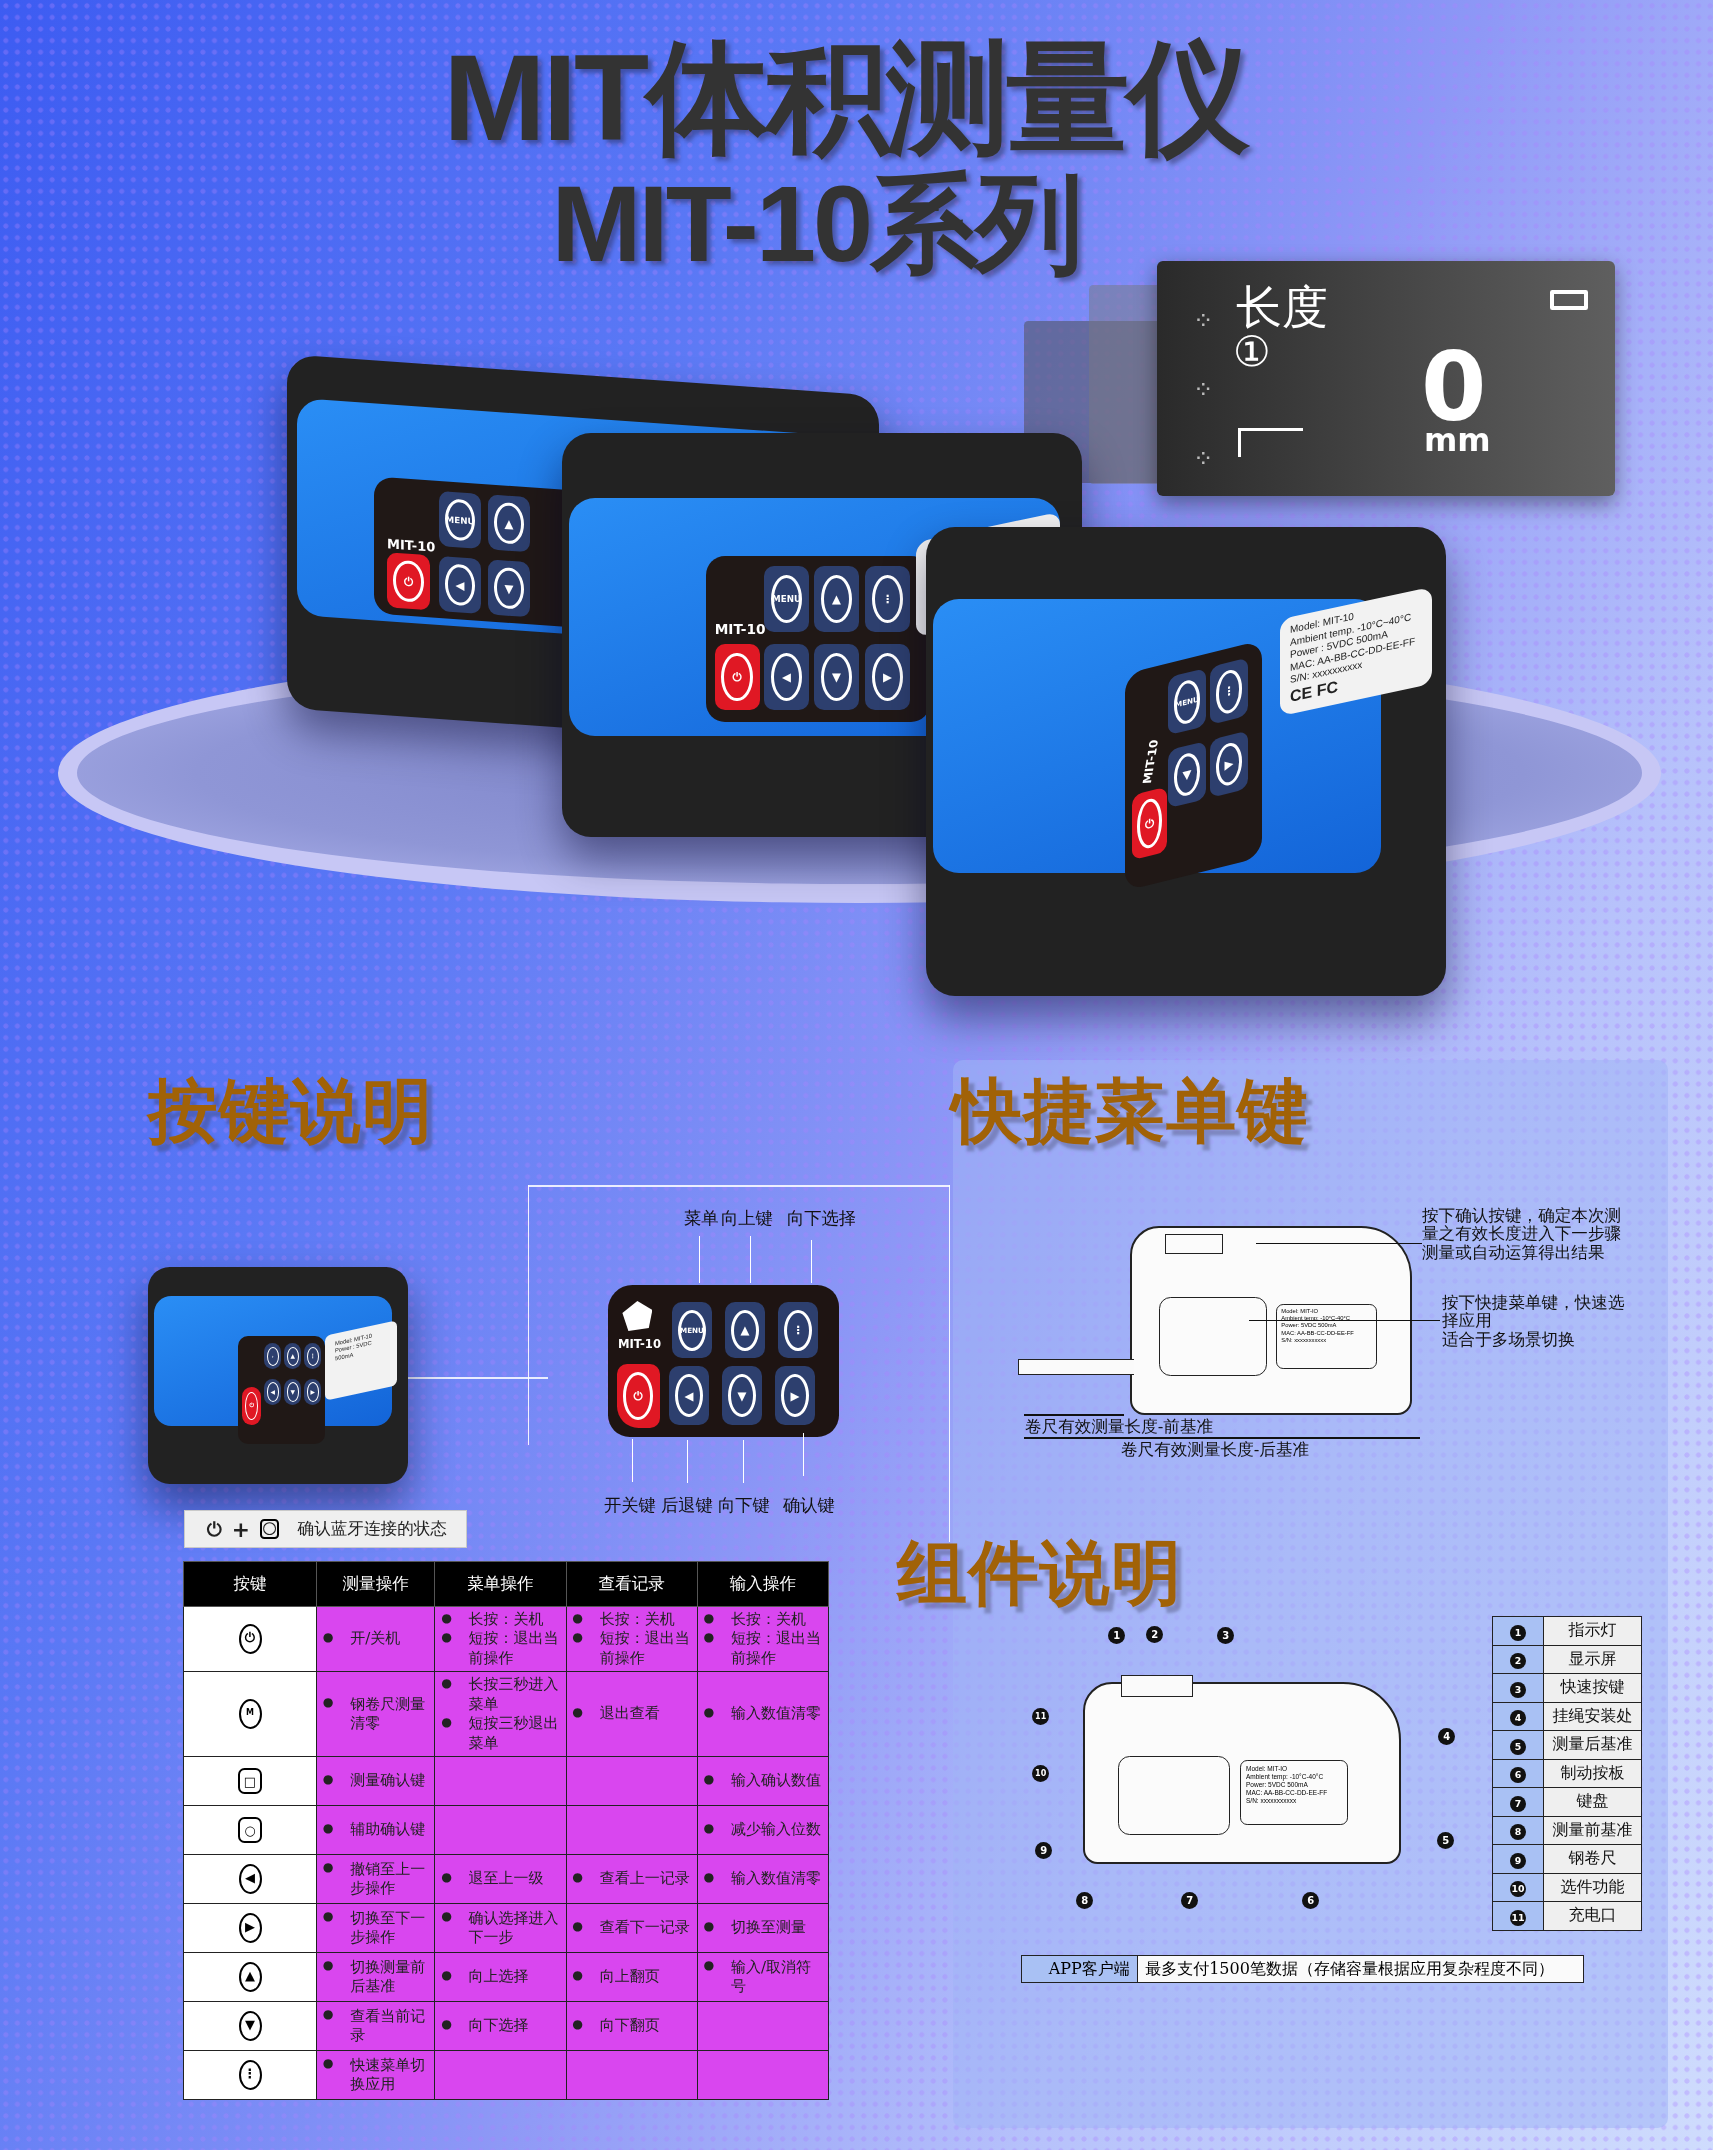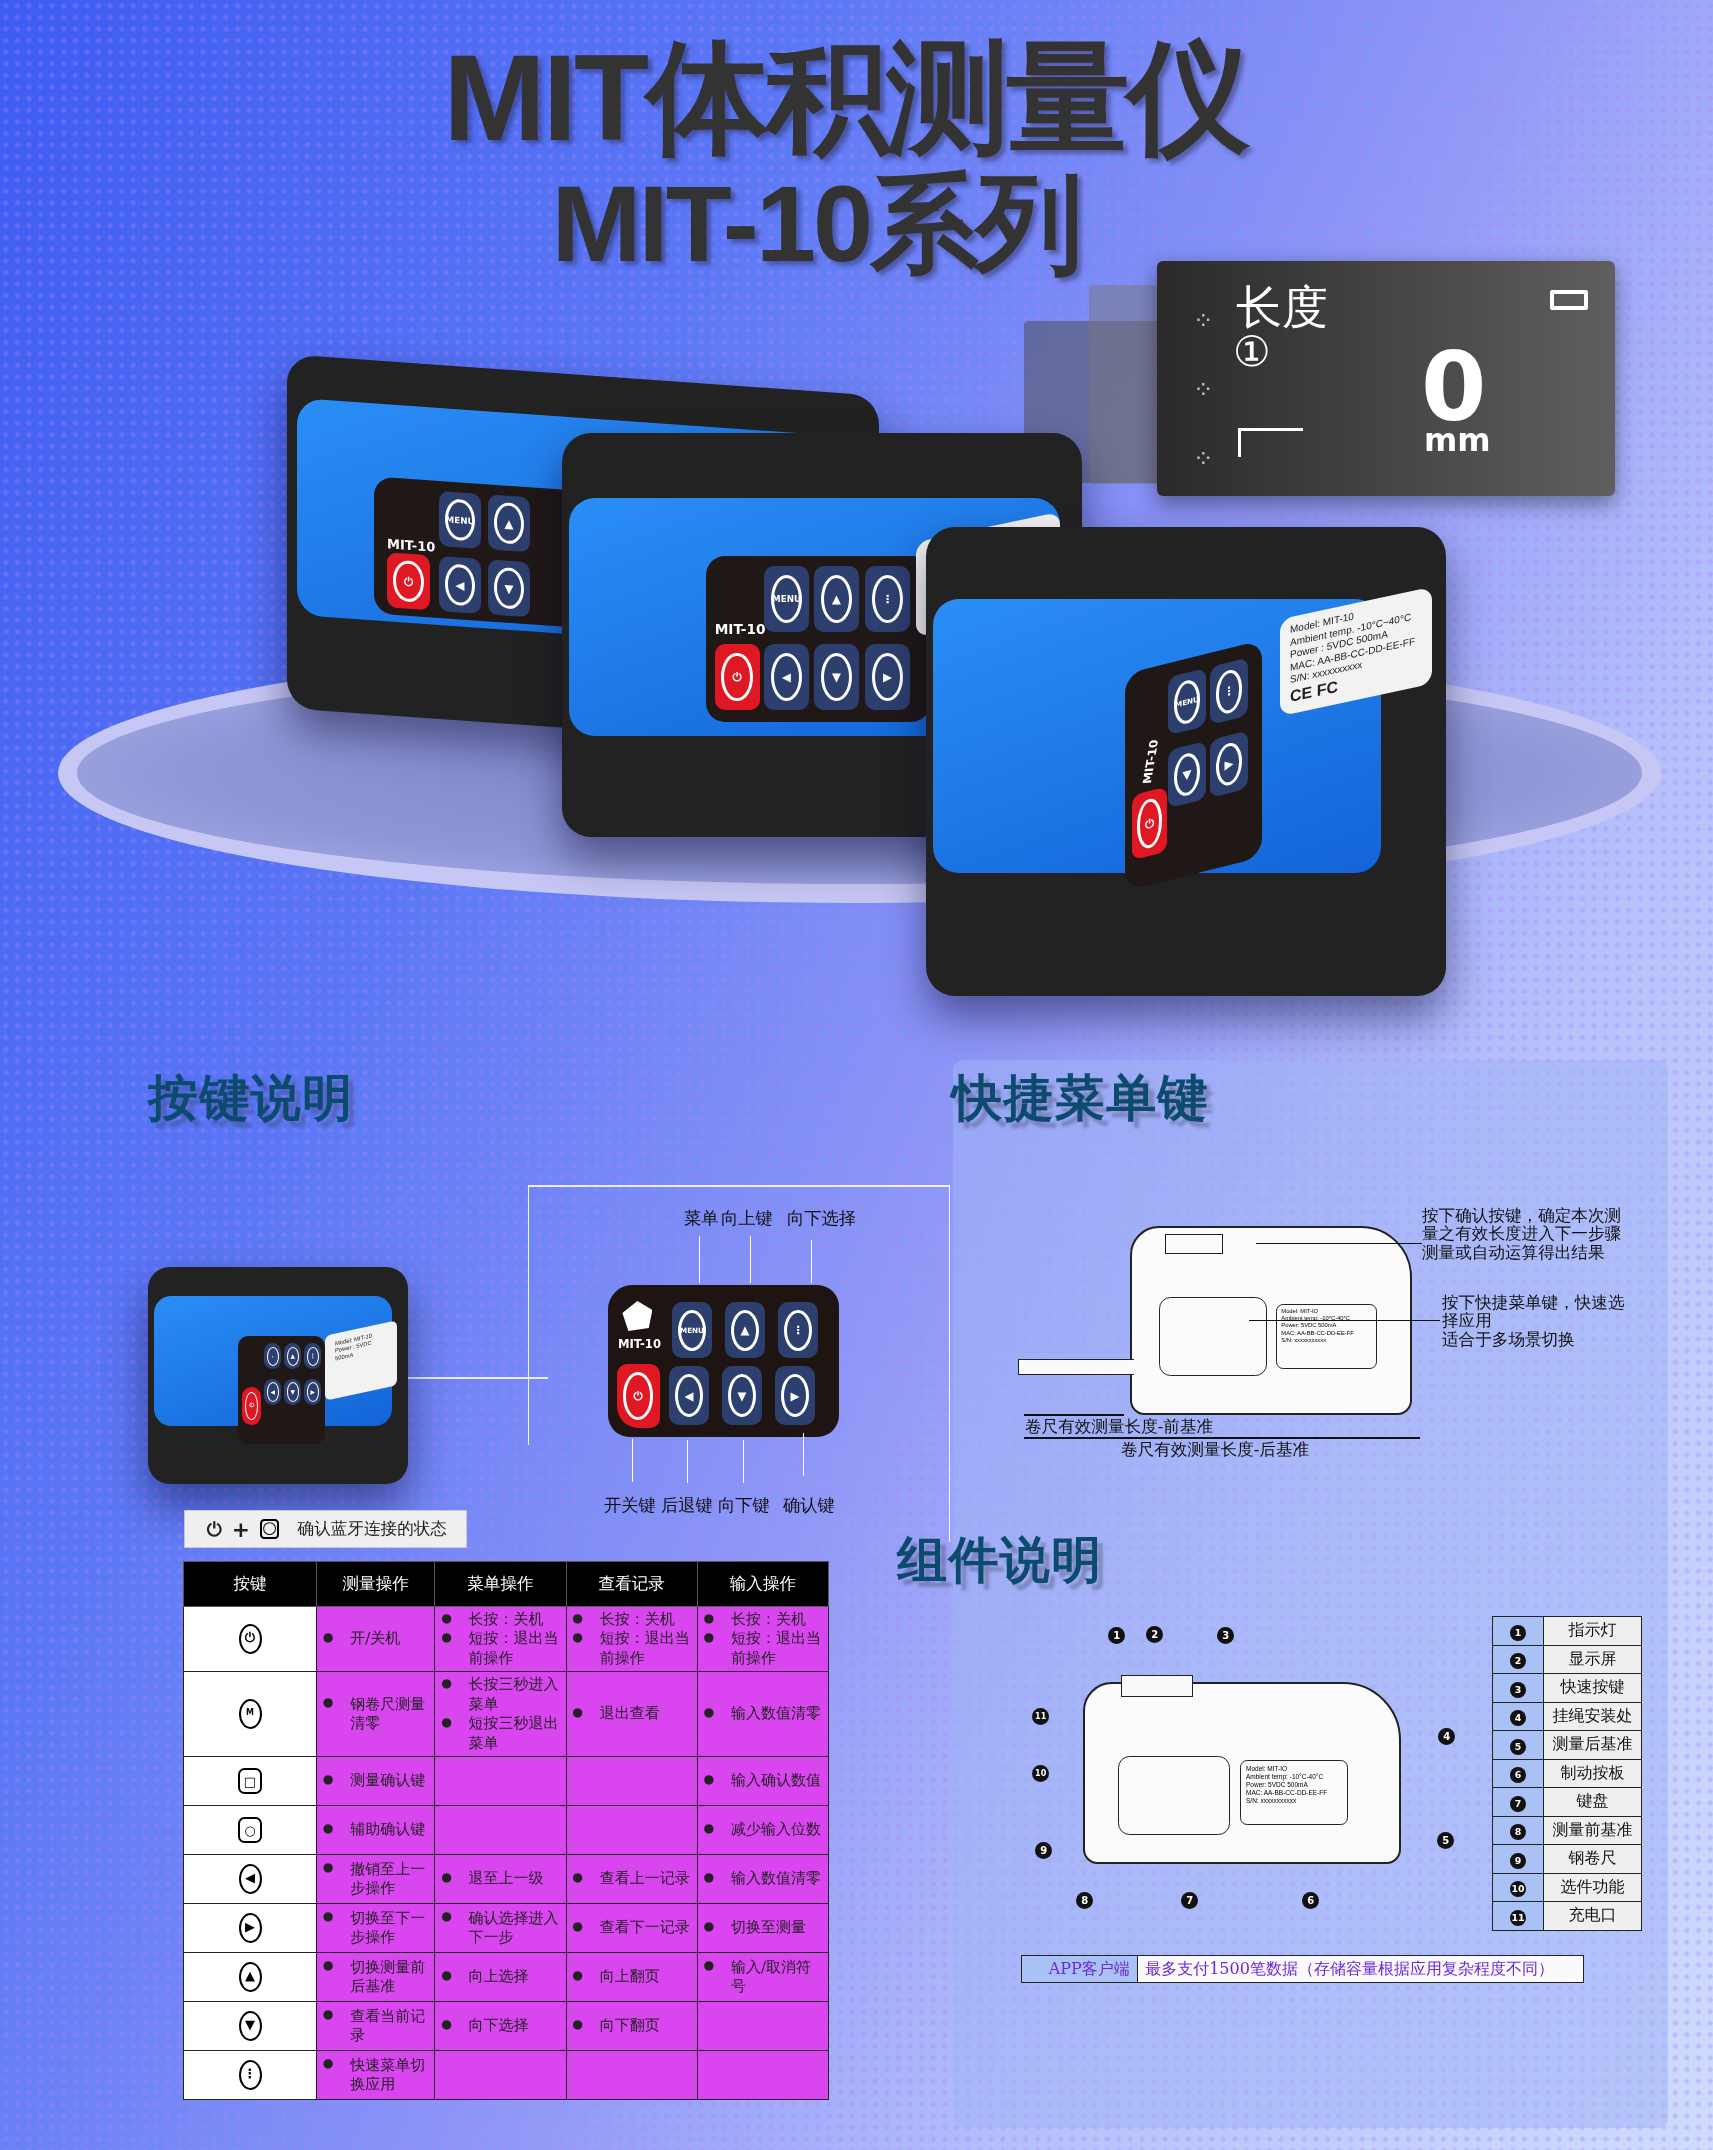--- a/index.html
+++ b/index.html
@@ -1,21 +1,21 @@
 <!DOCTYPE html>
 <html style="font-size:11.6px"><head>
 <meta charset="utf-8">
 <style>
 *{box-sizing:border-box;margin:0;padding:0}
 html,body{width:1714px;height:2151px;overflow:hidden}
 body{position:relative;font-family:"DejaVu Serif",serif;background:linear-gradient(115deg,#3d5cf2 0%,#5a78f5 30%,#8e98f6 55%,#b7c2fb 75%,#cfdcfd 100%);}
 .dots{position:absolute;inset:0;background-image:radial-gradient(circle,rgba(170,130,255,.35) 2.2px,transparent 2.9px);background-size:11.6px 11.6px;pointer-events:none}
 .abs{position:absolute}
 .title{font-family:"Liberation Sans",sans-serif;font-weight:900;color:#333;text-shadow:4.3px 4.3px 4.3px rgba(40,40,80,.45);letter-spacing:-2.9px;text-align:center}
-.sec-title{font-family:Liberation Sans, sans-serif;font-weight:900;color:#0c4a6e;font-size:50px;text-shadow:5.8px 5.8px 2.9px rgba(60,60,90,.35);letter-spacing:1.4px}
+.sec-title{font-family:Liberation Sans, sans-serif;font-weight:900;color:#a16207;font-size:70px;text-shadow:5.8px 5.8px 2.9px rgba(60,60,90,.35);letter-spacing:1.4px}
 
 .ellipse{position:absolute;left:58px;top:643px;width:1603px;height:260px;border-radius:50%;background:radial-gradient(ellipse at center,#7d84c9 0%,#8f96d6 60%,#b2b7ef 100%);border:19px solid #c7c7f5;}
 
 .device{position:absolute;border-radius:29px;background:#222;box-shadow:0 21.7px 43px rgba(0,0,40,.45)}
 .device .blue{position:absolute;border-radius:26px;background:linear-gradient(160deg,#2a8ef5,#1364d8)}
 .device .pad{position:absolute;background:#201816;border-radius:19px}
 .key{position:absolute;background:#2d3f6e;border-radius:10px;display:flex;align-items:center;justify-content:center}
 .key .ring{width:70%;height:74%;border:3.6px solid #fff;border-radius:50%;display:flex;align-items:center;justify-content:center;color:#fff;font-family:"DejaVu Sans",sans-serif;font-weight:bold}
 .key.red{background:#e01824}
 .labelplate{position:absolute;background:#f2f2f2;border-radius:13px;font-family:"Liberation Sans",sans-serif;color:#222;padding:7.2px 10px;line-height:1.25;transform:skewY(-12deg)}
@@ -42,21 +42,21 @@
 
 .rpanel{position:absolute;left:953px;top:1060px;width:715px;height:1068px;background:rgba(160,180,245,.55);border-radius:10px}
 .line-art{position:absolute;background:#fbfbfb;border:2.2px solid #222;font-family:"Liberation Sans",sans-serif}
 .note{position:absolute;font-size:16.6px;line-height:1.1;color:#111;font-family:"DejaVu Serif",serif}
 .num{position:absolute;width:17.3px;height:17.3px;border-radius:50%;background:#111;color:#fff;font-size:10px;font-weight:bold;text-align:center;line-height:17.3px;font-family:"DejaVu Sans",sans-serif}
 table.parts{position:absolute;left:1492px;top:1616px;width:150px;border-collapse:collapse;font-size:16px;color:#111}
 table.parts td{border:1.4px solid #222;height:28.5px;text-align:center;padding:0 1.4px}
 table.parts td.n{background:#a9c1f4;width:51px}
 table.parts td.n span{display:inline-block;width:16px;height:16px;border-radius:50%;background:#111;color:#fff;font-size:9.4px;line-height:16px;font-family:"DejaVu Sans",sans-serif;font-weight:bold}
 table.parts td.t{background:#efefef}
-table.app{position:absolute;left:1021px;top:1955px;width:563px;border-collapse:collapse;font-size:16px;color:#6d28d9}
+table.app{position:absolute;left:1021px;top:1955px;width:563px;border-collapse:collapse;font-size:16px;color:#000000}
 table.app td{border:1.4px solid #222;height:27px;padding:0 7.2px;white-space:nowrap}
 table.app td.k{background:#a9c1f4;text-align:right;width:116px}
 table.app td.v{background:#fafafa}
 table.app tr:nth-child(2) td.v{background:#a9c1f4}
 </style>
 </head>
 <body>
 
 <div class="dots"></div>
 

